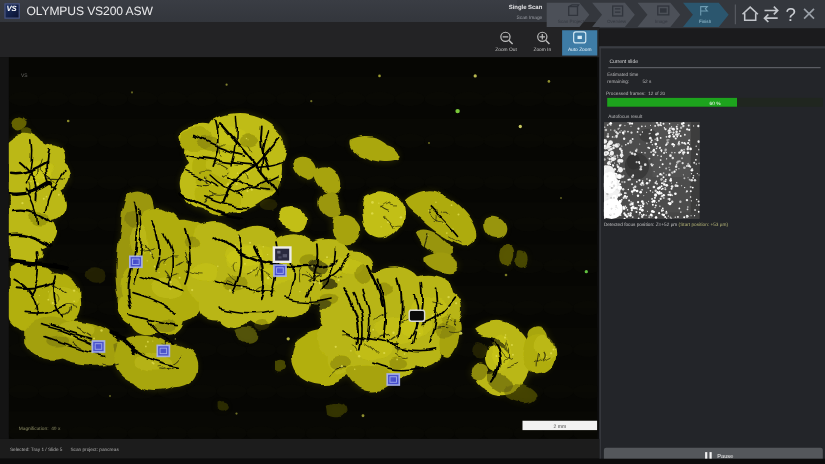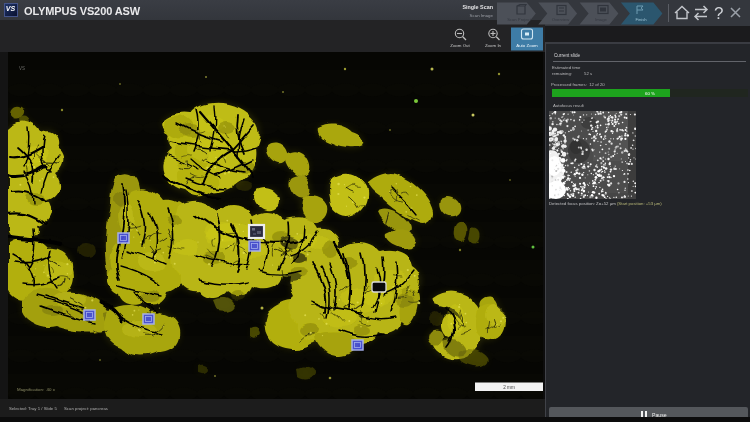--- a/index.html
+++ b/index.html
@@ -10,21 +10,21 @@
 
 <div class="abs" style="left:0;top:0;width:750px;height:20px;background:linear-gradient(#3a3d44,#33363c);"></div>
 <div class="abs" style="left:470px;top:0;width:280px;height:26px;background:#34373d;"></div>
 
 <div class="abs" style="left:0;top:20px;width:545px;height:32px;background:#232325;"></div>
 <div class="abs" style="left:545px;top:26px;width:205px;height:16px;background:#1b1b1d;"></div>
 
 <div class="abs" style="left:3.5px;top:3px;width:14px;height:14px;background:linear-gradient(135deg,#1e3468,#0a1130);border:1px solid #44548a;"></div>
 <div class="abs" style="left:3.5px;top:5px;width:14px;text-align:center;font-size:7px;font-weight:bold;font-style:italic;color:#fff;">VS</div>
 
-<div class="abs" style="left:24px;top:4.5px;font-size:11px;font-weight:bold;color:#e9e9eb;letter-spacing:-0.1px;">OLYMPUS VS200 ASW</div>
+<div class="abs" style="left:24px;top:4.5px;font-size:11px;font-weight:normal;color:#e9e9eb;letter-spacing:-0.1px;">OLYMPUS VS200 ASW</div>
 
 <div class="abs" style="left:393px;top:4px;width:100px;text-align:right;font-size:5.4px;font-weight:bold;color:#e2e2e4;">Single Scan</div>
 <div class="abs" style="left:393px;top:13px;width:100px;text-align:right;font-size:4.4px;color:#9b9ea5;">Scan Image</div>
 
 <svg class="abs" style="left:0;top:0;" width="750" height="27" viewBox="0 0 750 27">
 <path d="M497,2.5 L526.8,2.5 L535.8,13.5 L526.8,24.5 L497,24.5 Z" fill="#4c5058"></path>
 <path d="M538.3,2.5 L568.0999999999999,2.5 L577.0999999999999,13.5 L568.0999999999999,24.5 L538.3,24.5 L547.3,13.5 Z" fill="#4c5058"></path>
 <path d="M579.6,2.5 L609.4,2.5 L618.4,13.5 L609.4,24.5 L579.6,24.5 L588.6,13.5 Z" fill="#4c5058"></path>
 <path d="M620.9,2.5 L653.4,2.5 L662.4,13.5 L653.4,24.5 L620.9,24.5 L629.9,13.5 Z" fill="#2b566e"></path>
 <path d="M517,6 h8 v8 h-8 Z M517,6 l3,-1.5 h6 l-1,1.5" fill="none" stroke="#31353d" stroke-width="1.2"></path>

